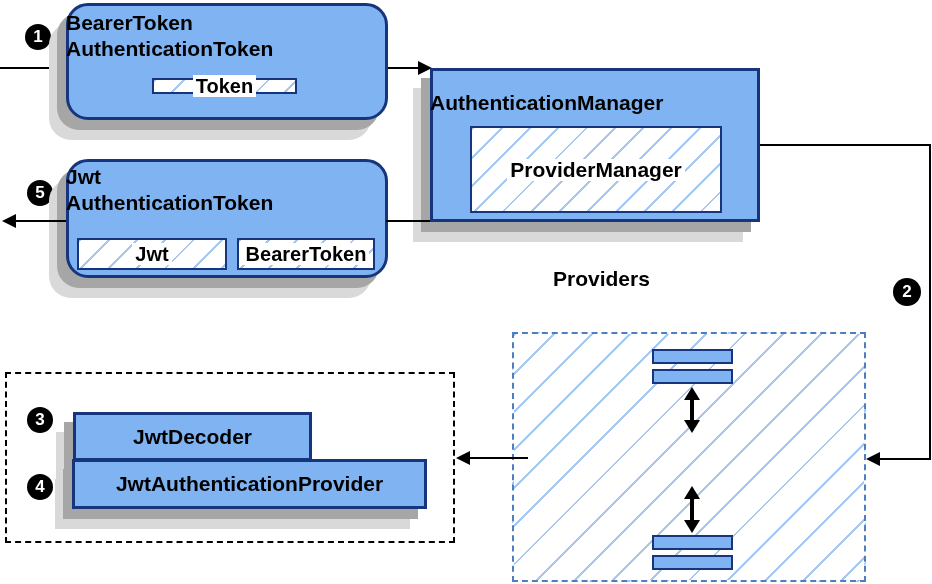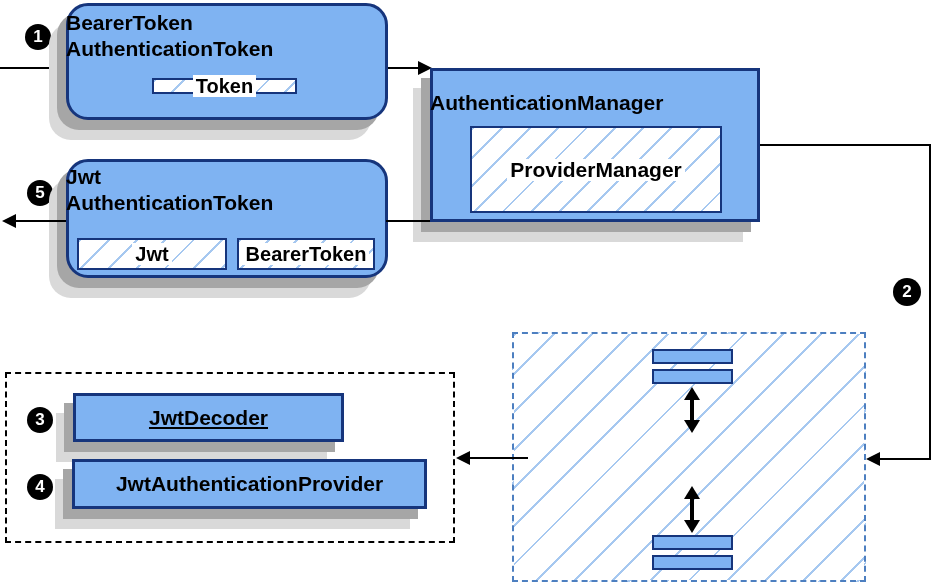--- a/index.html
+++ b/index.html
@@ -88,20 +88,21 @@
   </div>
   <div class="fieldbox abs" style="left:237px; top:238px; width:138px; height:32px;">
     <span>BearerToken</span>
   </div>
 
   <div class="hline abs" style="left:386px; top:220px; width:44px;"></div>
   <div class="hline abs" style="left:14px; top:220px; width:52px;"></div>
   <div class="ah ah-left abs" style="left:2px; top:214px;"></div>
 
   <div class="title abs" style="left:553px; top:266px; width:250px;">
+    <div>Providers</div>
   </div>
   <div class="dashed-blue abs" style="left:512px; top:332px; width:354px; height:250px;"></div>
 
   <div class="srect abs" style="left:652px; top:349px; width:81px; height:15px;"></div>
   <div class="srect abs" style="left:652px; top:369px; width:81px; height:15px;"></div>
 
   <div class="dblarrow abs" style="left:678px; top:387px; width:28px; height:46px;">
     <div class="ah-up"></div>
     <div class="shaft"></div>
     <div class="ah-down"></div>
@@ -114,20 +115,20 @@
     <div class="ah-down"></div>
   </div>
 
   <div class="srect abs" style="left:652px; top:535px; width:81px; height:15px;"></div>
   <div class="srect abs" style="left:652px; top:555px; width:81px; height:15px;"></div>
 
   <div class="hline abs" style="left:470px; top:457px; width:58px;"></div>
   <div class="ah ah-left abs" style="left:456px; top:451px;"></div>
 
   <div class="dashed-black abs" style="left:5px; top:372px; width:450px; height:171px;"></div>
-  <div class="node shadow2 flexc abs" style="left:73px; top:393px; width:271px; height:49px;text-decoration:underline;">
+  <div class="node shadow2 flexc abs" style="left:73px; top:412px; width:239px; height:49px;">
     <span class="title">JwtDecoder</span>
   </div>
   <div class="node shadow2 flexc abs" style="left:72px; top:459px; width:355px; height:50px;">
     <span class="title">JwtAuthenticationProvider</span>
   </div>
 
 </div>
 
 </body></html>

